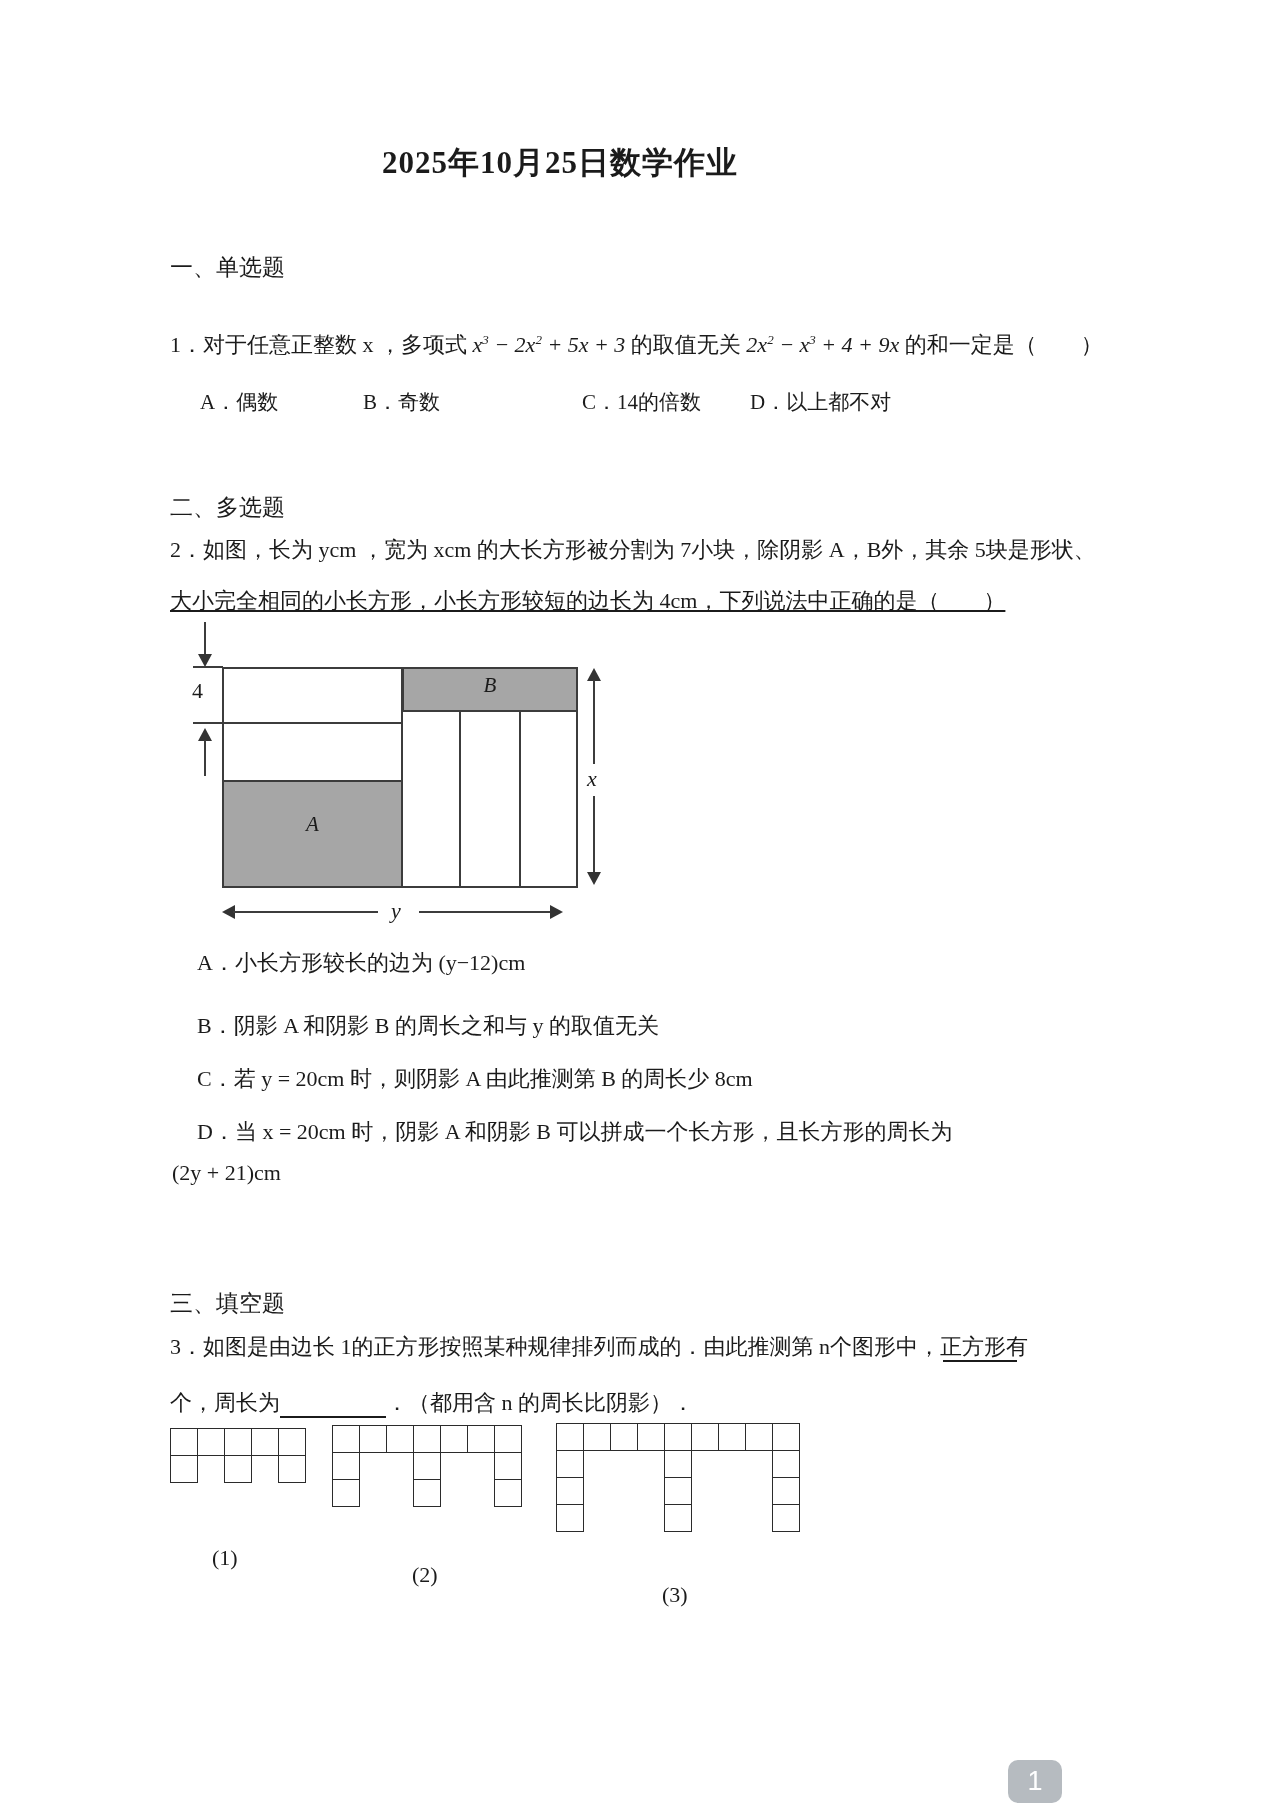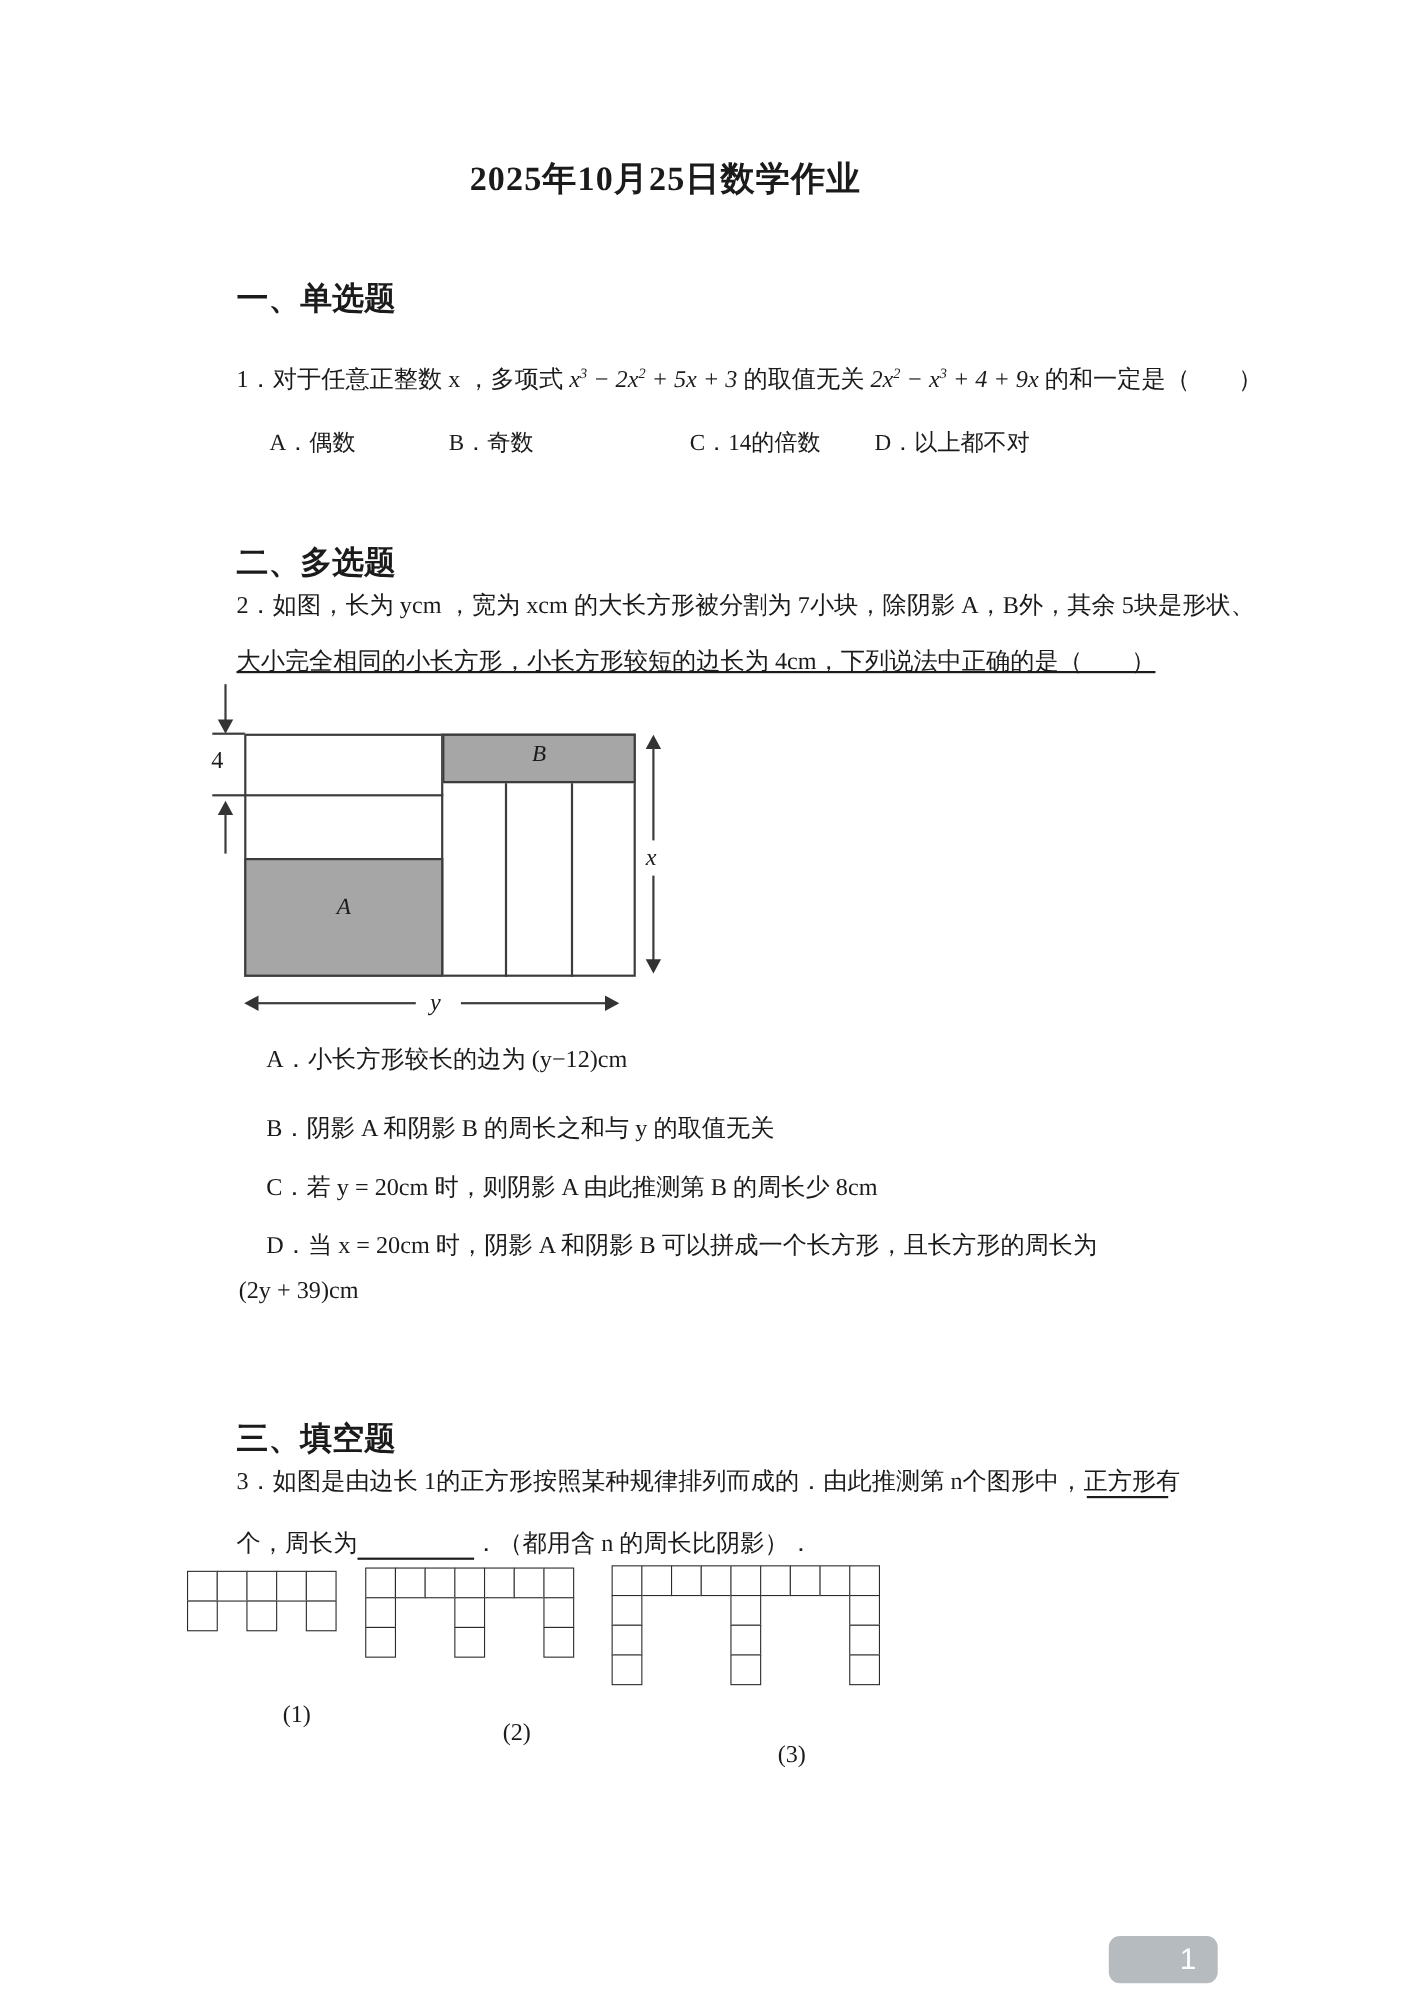--- a/index.html
+++ b/index.html
@@ -1,23 +1,23 @@
 <!DOCTYPE html>
 <html><head>
 <meta charset="utf-8">
 <style>
   html,body{margin:0;padding:0;}
   body{
     width:1280px;height:1809px;position:relative;background:#ffffff;
     font-family:"Liberation Serif","DejaVu Serif",serif;color:#1b1b1b;
     overflow:hidden;
   }
-  .abs{position:absolute;white-space:nowrap;padding-left:45px;}
+  .abs{position:absolute;white-space:nowrap;}
   .title{left:0;top:142px;width:1120px;text-align:center;font-size:31px;font-weight:bold;letter-spacing:1px;}
-  .sec-head{font-size:29px;font-weight:bold;font-family:"Liberation Sans","DejaVu Sans",sans-serif;}
+  .sec-head{font-size:23px;font-weight:normal;font-family:"Liberation Sans","DejaVu Sans",sans-serif;}
   .qline{font-size:22px;}
   .opt{font-size:21px;}
   .math{font-style:italic;}
   sup{font-size:13px;font-style:italic;}
   
   .fig{position:absolute;left:170px;top:620px;width:480px;height:312px;}
   .fig *{position:absolute;box-sizing:border-box;}
   .rect-main{left:52px;top:47px;width:356px;height:221px;border:2px solid #3c3c3c;background:#fff;}
   .shade{background:#a6a6a6;}
   .rect-A{left:52px;top:160px;width:181px;height:108px;border:2px solid #3c3c3c;text-align:center;}
@@ -100,21 +100,21 @@
   <div class="lineH" style="left:63px;top:291px;width:145px;"></div>
   <div class="dimtext math" style="left:221px;top:278px;">y</div>
   <div class="lineH" style="left:249px;top:291px;width:132px;"></div>
   <div class="arr-right" style="left:380px;top:285px;"></div>
 </div>
 
 <div class="abs qline" style="left:197px;top:948px;text-align:center;"><span>A．</span><span>小长方形较长的边为 (y−12)cm</span></div>
 <div class="abs qline" style="left:197px;top:1011px;"><span>B．</span><span>阴影 A 和阴影 B 的周长之和与 y 的取值无关</span></div>
 <div class="abs qline" style="left:197px;top:1064px;"><span>C．</span><span>若 y = 20cm 时，则阴影 A 由此推测第 B 的周长少 8cm</span></div>
 <div class="abs qline" style="left:197px;top:1117px;"><span>D．</span><span>当 x = 20cm 时，阴影 A 和阴影 B 可以拼成一个长方形，且长方形的周长为</span></div>
-<div class="abs qline" style="left:172px;top:1160px;">(2y + 39)cm</div>
+<div class="abs qline" style="left:172px;top:1160px;">(2y + 21)cm</div>
 
 <div class="abs sec-head" style="left:170px;top:1288px;">三、填空题</div>
 
 <div class="abs qline" style="left:170px;top:1332px;">3．如图是由边长 1的正方形按照某种规律排列而成的．由此推测第 n个图形中，正方形有</div>
 <div class="abs" style="left:943px;top:1336px;"><span class="blank" style="width:74px;"></span></div>
 <div class="abs qline" style="left:170px;top:1388px;">
   <span>个，周长为</span><span class="blank" style="width:106px;"></span><span>．（都用含 n 的周长比阴影）．</span>
 </div>
 
 <div class="grid" style="left:170px;top:1428px;width:145px;height:58px;">

